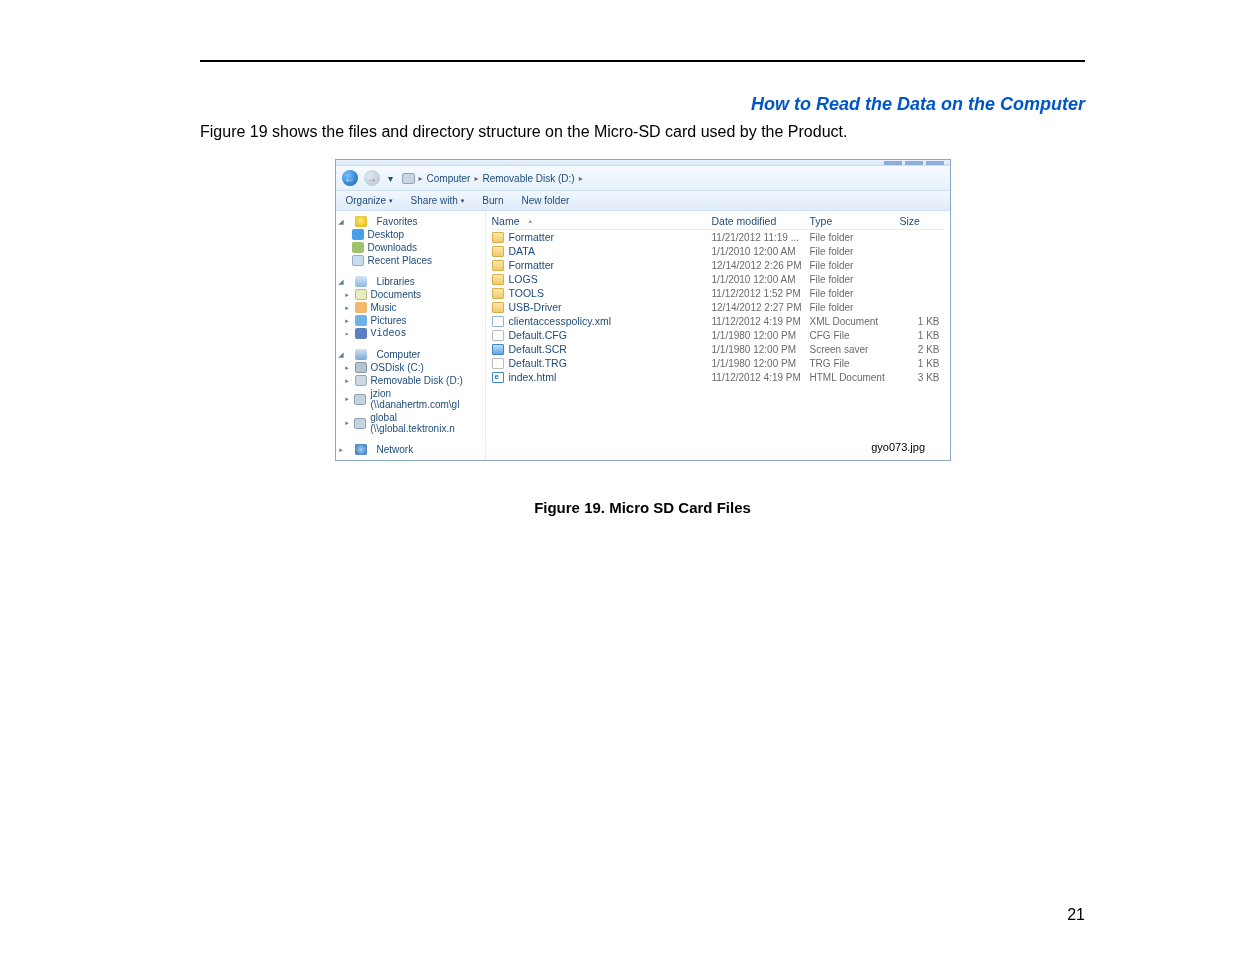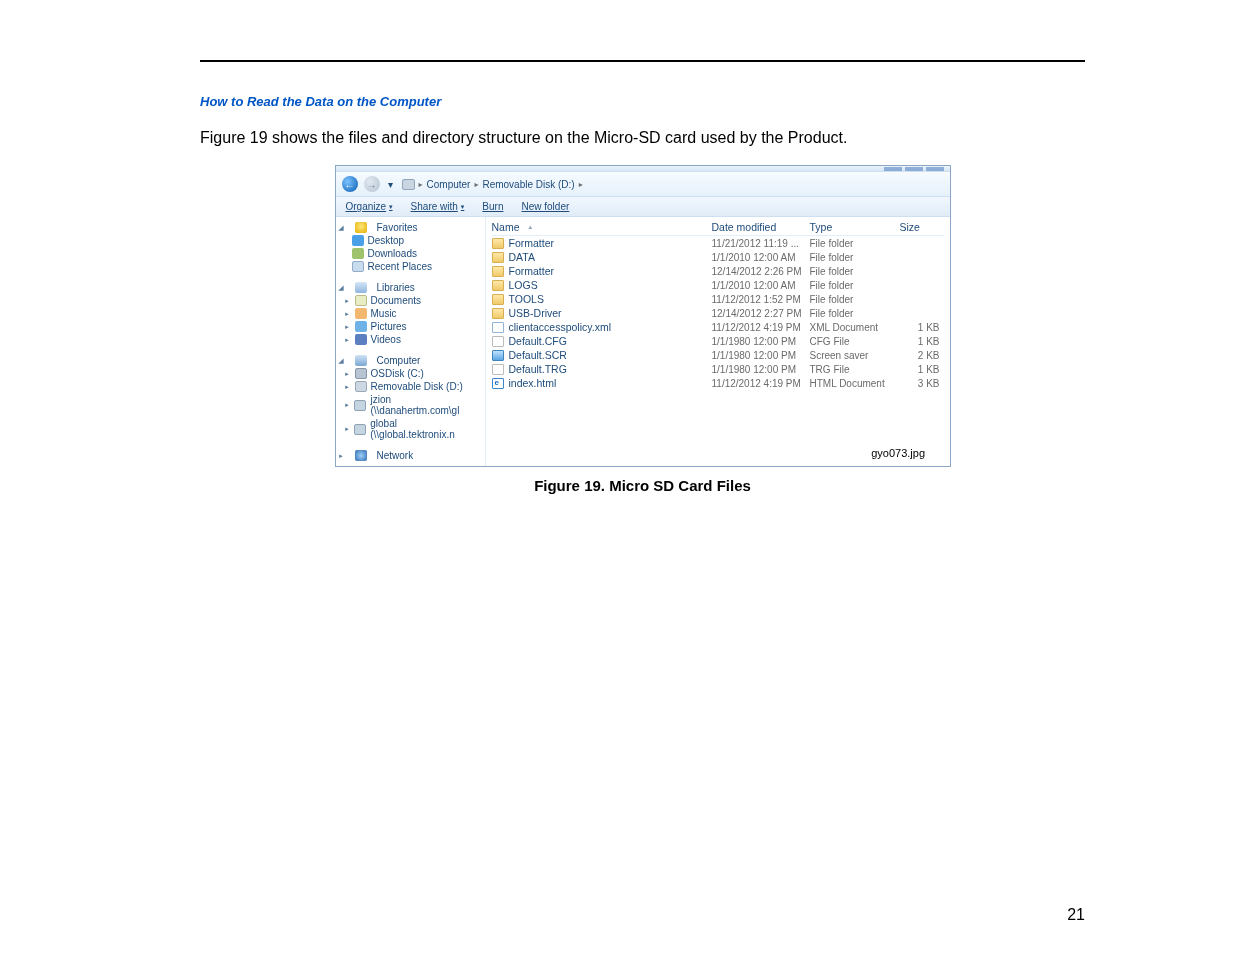--- a/index.html
+++ b/index.html
@@ -29,22 +29,23 @@
   }
   .hr {
     border: none;
     border-top: 2px solid #000;
     margin: 0 0 32px 0;
   }
   .section-title {
     color: #0056c6;
     font-weight: bold;
     font-style: italic;
-    font-size: 13px;
-    margin-bottom: 20px;
+    font-size: 18px;
+    margin-bottom: 8px;
+    text-align: right;
   }
   .intro {
     font-size: 16px;
     margin-bottom: 18px;
   }
 
   
   .window-wrap {
     width: 616px;
     margin: 0 auto;
@@ -90,21 +91,20 @@
   }
   .crumb-sep { color:#6b6b6b; font-size:8px; }
 
   .toolbar {
     display:flex; align-items:center; gap:18px;
     padding: 4px 10px;
     background: linear-gradient(#f1f7fe,#e0ecf8);
     border-top:1px solid #cddff1;
     border-bottom:1px solid #cddff1;
     color:#1e4b7a;
-    text-decoration:underline;
   }
   .tb-item { display:flex; align-items:center; gap:3px; }
   .tb-caret { font-size:7px; }
 
   .body {
     display:flex;
     min-height: 230px;
   }
   .navpane {
     width: 150px;
@@ -173,20 +173,21 @@
   .figcap-row {
     display:flex;
     align-items:flex-end;
     justify-content:center;
     margin-top:10px;
   }
   .figcap {
     text-align:left;
     font-weight:bold;
     font-size:15px;
+    margin-top:28px;
   }
   .imgref {
     position:absolute;
     right:160px;
     font-size:11px;
     color:#000;
     margin-top:-20px;
   }
   .pagenum {
     position:absolute;
@@ -278,21 +279,21 @@
             <div class="item" style="padding-left: 6px;">
               <span class="tw">▸</span>
               <span class="ico mus"></span>
               <span>Music</span>
             </div>
             <div class="item" style="padding-left: 6px;">
               <span class="tw">▸</span>
               <span class="ico pic"></span>
               <span>Pictures</span>
             </div>
-            <div class="item" style="padding-left: 6px;">
+            <div class="item" style="padding-left: 6px; font-family: Liberation Mono, monospace;">
               <span class="tw">▸</span>
               <span class="ico vid"></span>
               <span>Videos</span>
             </div>
           </div>
         <div class="spacer"></div>
 
         <div class="grp-head">
           <span class="tw">◢</span>
           <span class="ico comp"></span>

